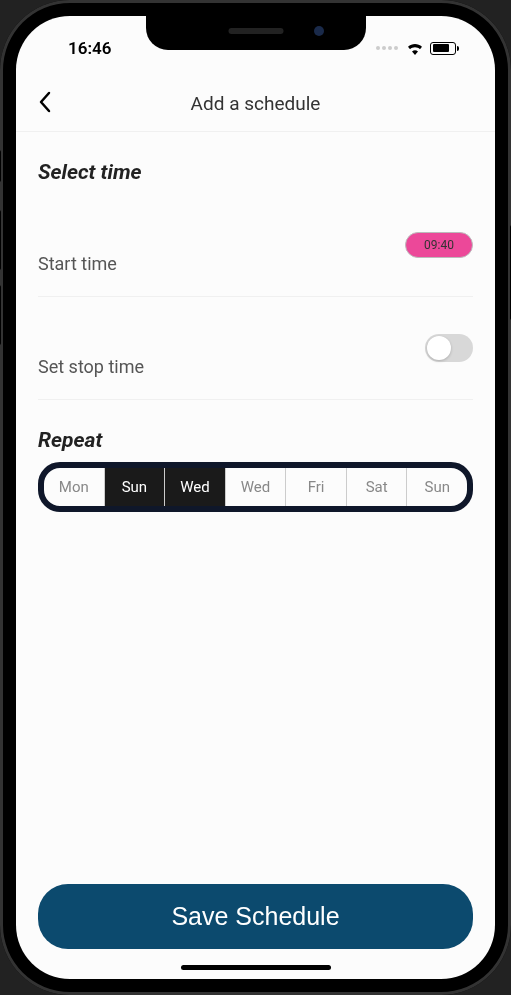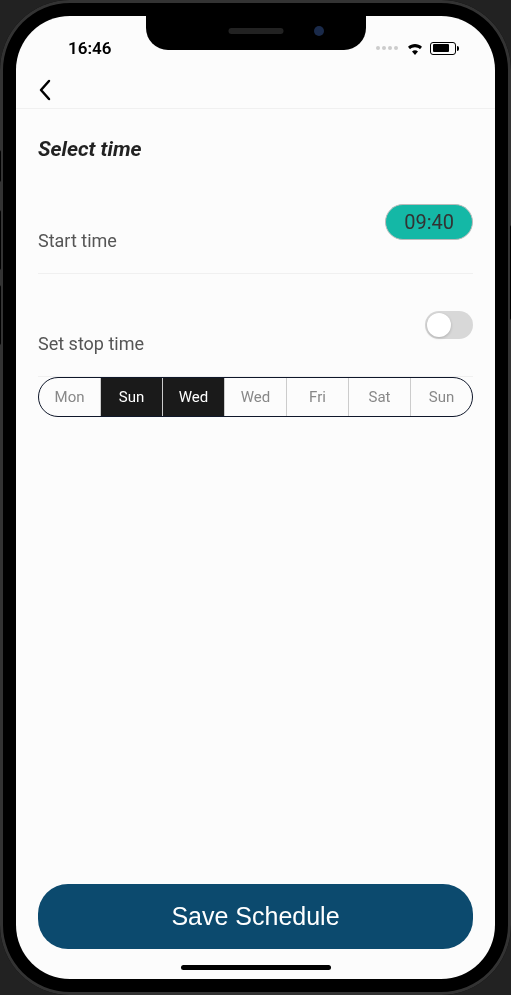--- a/index.html
+++ b/index.html
@@ -156,23 +156,23 @@
     }
     .row-label {
       font-size: 18px;
       color: #555;
       margin-top: 37px;
     }
     .time-pill {
       border: 1px solid #bbb;
       border-radius: 18px;
       padding: 5px 18px;
-      font-size: 20px;
+      font-size: 12px;
       color: #333;
-      background: #14b8a6;
+      background: #ec4899;
     }
     .toggle {
       width: 48px;
       height: 28px;
       background: #d8d8d8;
       border-radius: 14px;
       position: relative;
       cursor: pointer;
     }
     .toggle-knob {
@@ -180,21 +180,21 @@
       height: 24px;
       background: #fff;
       border-radius: 50%;
       position: absolute;
       top: 2px;
       left: 2px;
       box-shadow: 0 1px 3px rgba(0,0,0,0.2);
     }
     .days-row {
       display: flex;
-      border: 1px solid #0f172a;
+      border: 6px solid #0f172a;
       border-radius: 22px;
       overflow: hidden;
     }
     .day {
       flex: 1;
       text-align: center;
       padding: 10px 0;
       font-size: 15px;
       color: #888;
       border-right: 1px solid #ccc;
@@ -277,37 +277,39 @@
         </div>
       </div>
     </div>
 
     <div class="nav-header">
       <div class="back-btn">
         <svg width="13" height="22" viewBox="0 0 13 22">
             <path d="M11 2 L3 11 L11 20" stroke="#000" stroke-width="2.5" fill="none" stroke-linecap="round" stroke-linejoin="round"></path>
           </svg>
       </div>
+      <div class="nav-title">Add a schedule</div>
     </div>
 
     <div class="content">
       <div class="section-title">Select time</div>
 
       <div class="row">
         <div class="row-label">Start time</div>
         <div class="time-pill">09:40</div>
       </div>
 
       <div class="row">
         <div class="row-label">Set stop time</div>
         <div class="toggle">
           <div class="toggle-knob"></div>
         </div>
       </div>
 
+      <div class="section-title">Repeat</div>
 
       <div class="days-row">
         <div class="day">Mon</div>
         <div class="day selected">Sun</div>
         <div class="day selected">Wed</div>
         <div class="day">Wed</div>
         <div class="day">Fri</div>
         <div class="day">Sat</div>
         <div class="day">Sun</div>
       </div>

